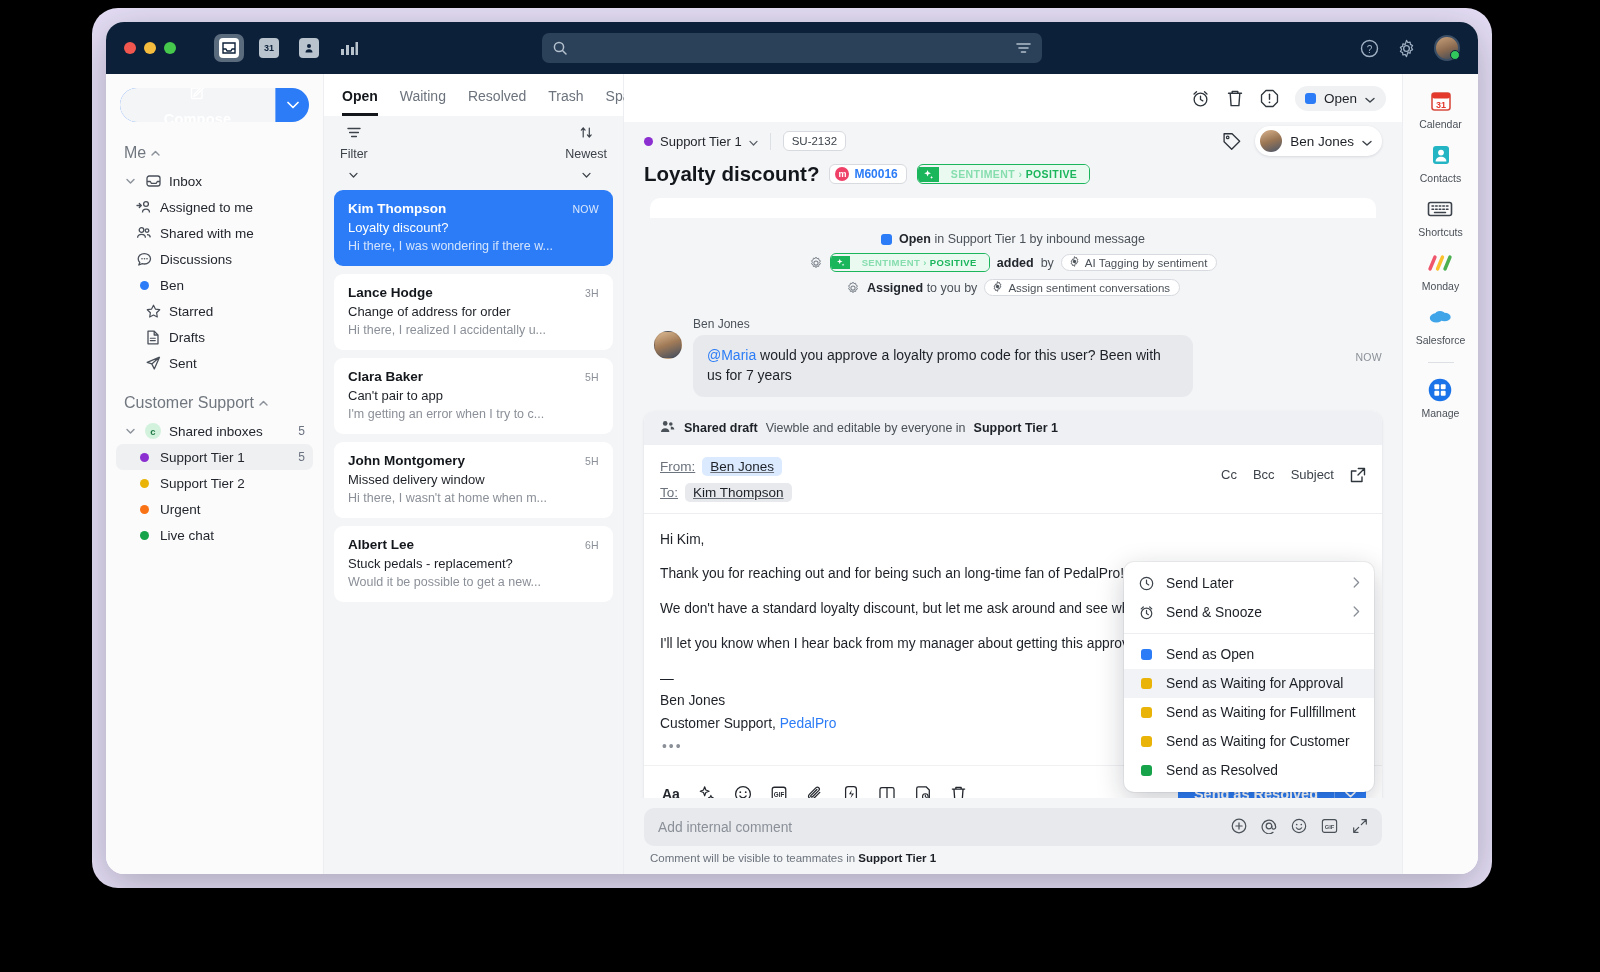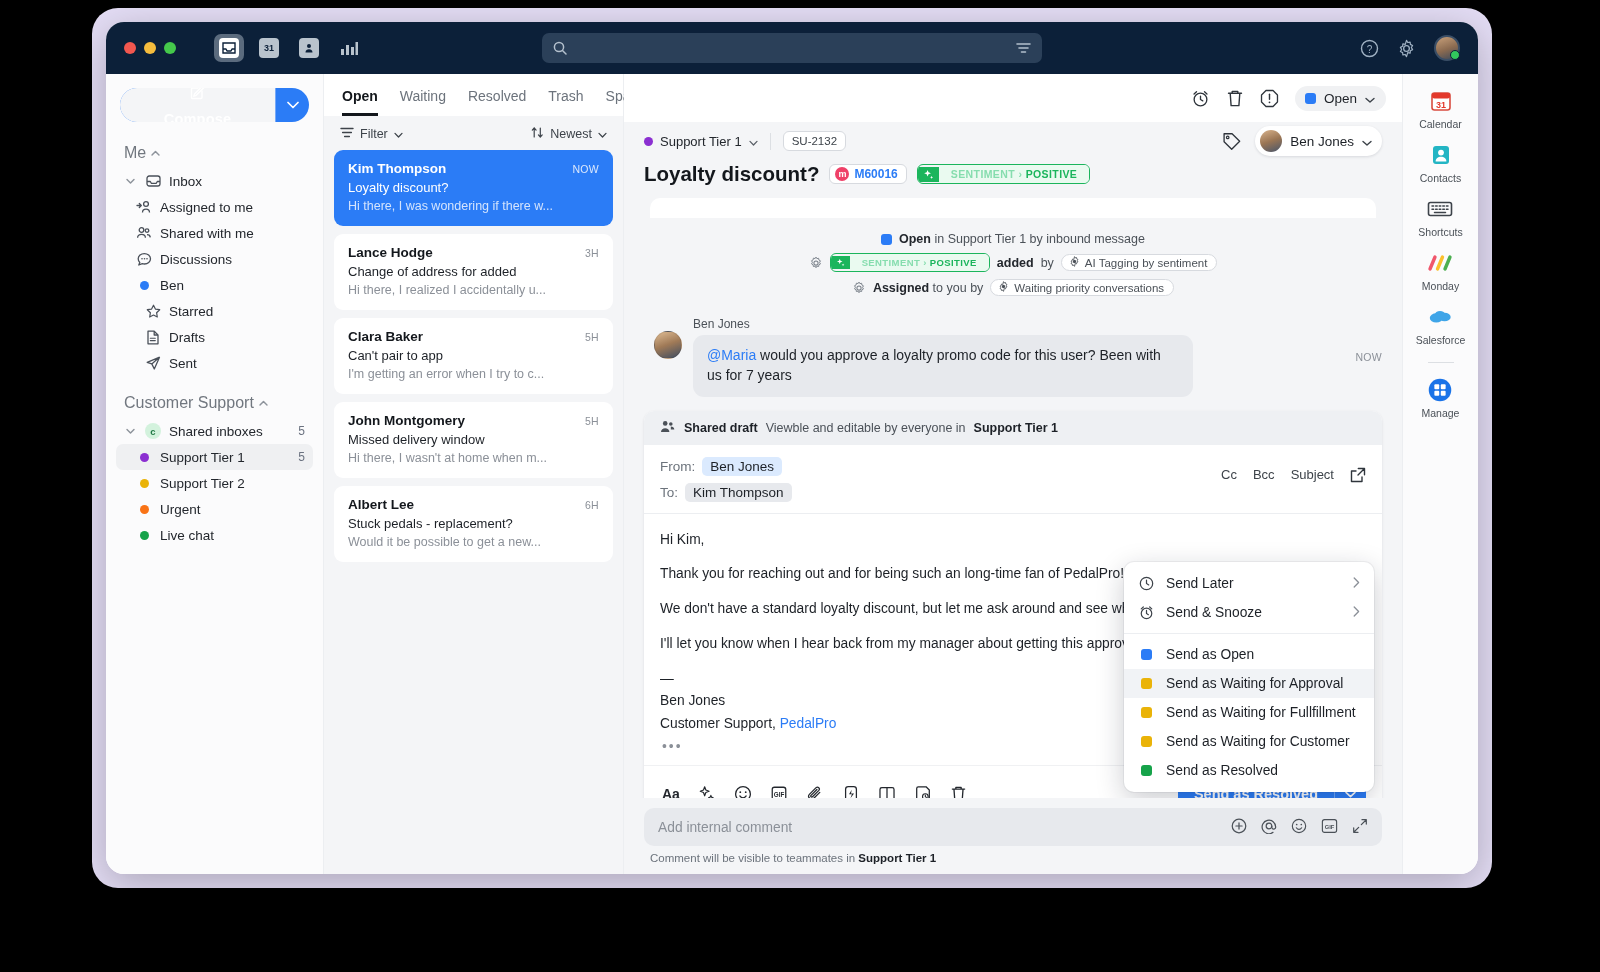--- a/index.html
+++ b/index.html
@@ -126,21 +126,21 @@
   
   .listcol { width: 300px; flex: none; background: #f4f5f7; display: flex; flex-direction: column;
      border-right: 1px solid #eceef1; }
   .tabs { display: flex; gap: 22px; padding: 14px 18px 0 18px; background: #ffffff; }
   .tab { font-size: 14px; color: #6c737c; padding-bottom: 9px; cursor: pointer; white-space: nowrap; }
   .tab.active { color: #13171c; font-weight: bold; border-bottom: 3px solid #13171c; }
   .listtools {
     display: flex; align-items: center; justify-content: space-between;
     padding: 11px 16px 9px 16px; font-size: 12.5px; color: #3d434a;
   }
-  .listtools .grp { display: flex; align-items: center; gap: 6px; cursor: pointer; }
+  .listtools .grp { display: flex; align-items: center; gap: 6px; cursor: pointer; flex-direction: column; }
   .conv-scroll { flex: 1; overflow: hidden; padding: 0 10px; }
   .conv {
     background: #ffffff; border-radius: 9px; padding: 11px 14px 13px 14px;
     margin-bottom: 8px; cursor: pointer;
   }
   .conv.active { background: #2b7cf6; }
   .conv .row1 { display: flex; align-items: baseline; }
   .conv .name { font-size: 13.5px; font-weight: bold; color: #13171c; flex: 1; }
   .conv .time { font-size: 10.5px; color: #8b9098; letter-spacing: .3px; }
   .conv .subj { font-size: 13px; color: #1d2127; margin-top: 4px; }
@@ -229,21 +229,21 @@
   
   .draft { margin-top: 14px; background: #fff; border-radius: 10px; overflow: hidden;
      box-shadow: 0 1px 3px rgba(16,24,40,.10); position: relative; }
   .draft-banner {
     display: flex; align-items: center; gap: 8px; background: #eef0f3;
     padding: 9px 16px; font-size: 12.5px; color: #4b5158;
   }
   .draft-banner b { color: #1d2127; }
   .draft-head { display: flex; align-items: flex-start; padding: 12px 16px 11px 16px; gap: 12px;
      border-bottom: 1px solid #eceef1; }
-  .fieldline { display: flex; align-items: center; gap: 7px; margin-bottom: 7px; font-size: 13.5px; color: #6c737c; }
+  .fieldline { display: flex; align-items: center; gap: 7px; margin-bottom: 7px; font-size: 13.5px; color: #6c737c; text-decoration: underline; }
   .fieldline:last-child { margin-bottom: 0; }
   .tokenb { background: #dbeafe; border-radius: 5px; padding: 2px 8px; color: #1d2127; }
   .tokeng { background: #e7e9ed; border-radius: 5px; padding: 2px 8px; color: #1d2127; }
   .headright { margin-left: auto; display: flex; align-items: center; gap: 16px; padding-top: 10px;
      font-size: 13px; color: #3d434a; }
   .draft-body { padding: 16px 16px 8px 16px; font-size: 13.8px; color: #1d2127; line-height: 1.5; }
   .draft-body p { margin-bottom: 14px; white-space: nowrap; overflow: hidden; }
   .draft-body .sig { margin-bottom: 2px; white-space: nowrap; }
   .link { color: #2b7cf6; }
   .dots { color: #8b9098; letter-spacing: 2px; padding-left: 2px; }
@@ -559,21 +559,21 @@
                 <span class="time">NOW</span>
               </div>
               <div class="subj">Loyalty discount?</div>
               <div class="prev">Hi there, I was wondering if there w...</div>
             </div>
             <div class="conv">
               <div class="row1">
                 <span class="name">Lance Hodge</span>
                 <span class="time">3H</span>
               </div>
-              <div class="subj">Change of address for added</div>
+              <div class="subj">Change of address for order</div>
               <div class="prev">Hi there, I realized I accidentally u...</div>
             </div>
             <div class="conv">
               <div class="row1">
                 <span class="name">Clara Baker</span>
                 <span class="time">5H</span>
               </div>
               <div class="subj">Can't pair to app</div>
               <div class="prev">I'm getting an error when I try to c...</div>
             </div>
@@ -713,21 +713,21 @@
                       <circle cx="8" cy="8" r="2.4" fill="none" stroke="currentColor" stroke-width="1.2"></circle>
                       <path d="M8 1.2l1 1.8 2-.4.3 2 1.8.9-1 1.8 1 1.8-1.8.9-.3 2-2-.4-1 1.8-1-1.8-2 .4-.3-2L2.9 9l1-1.8-1-1.8 1.8-.9.3-2 2 .4z" fill="none" stroke="currentColor" stroke-width="1.1" stroke-linejoin="round"></path>
                     </svg>
                   </span>
                 <span><b>Assigned</b><span> to you by </span></span>
                 <span class="pill-auto">
                   <span><svg width="11" height="11" viewBox="0 0 14 14">
                         <circle cx="7" cy="7" r="2.1" fill="#4b5158"></circle>
                         <path d="M7 .8l.9 1.5 1.7-.3.3 1.7 1.5.8-.9 1.5.9 1.5-1.5.8-.3 1.7-1.7-.3L7 13.2l-.9-1.5-1.7.3-.3-1.7-1.5-.8.9-1.5-.9-1.5 1.5-.8.3-1.7 1.7.3z" fill="none" stroke="#4b5158" stroke-width="1.1" stroke-linejoin="round"></path>
                       </svg></span>
-                  <span>Waiting priority conversations</span>
+                  <span>Assign sentiment conversations</span>
                 </span>
               </div>
             </div>
 
             <div class="msgrow">
               <span class="av-md"></span>
               <div class="msgbody">
                 <div class="msgname">Ben Jones</div>
                 <div class="bubble"><span class="mention">@Maria</span><span> would you approve a loyalty promo code for this user? Been with us for 7 years</span></div>
               </div>

